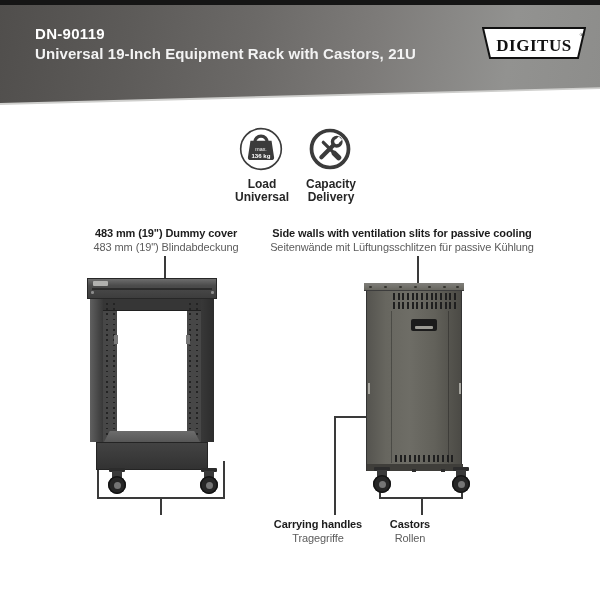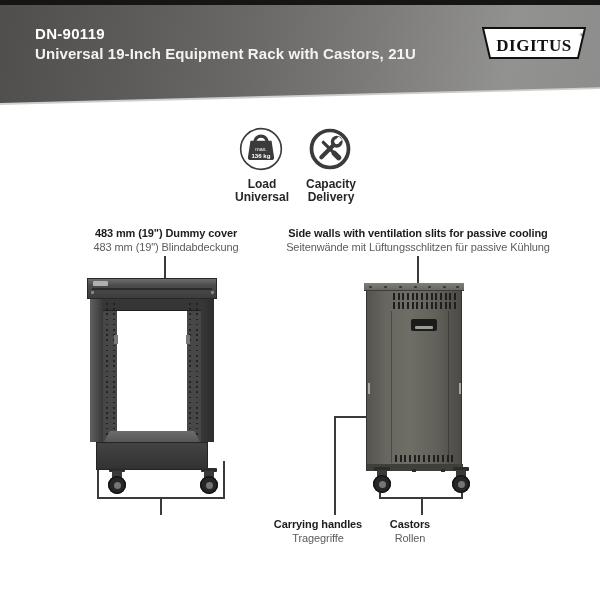--- a/index.html
+++ b/index.html
@@ -81,21 +81,21 @@
   </svg>
   <div class="feat-label" style="left:331px;top:178px">
     <div>Capacity</div>
     <div>Delivery</div>
   </div>
 
   <div class="ann" style="left:166px;top:227px">
     <div class="b">483 mm (19") Dummy cover</div>
     <div class="g">483 mm (19") Blindabdeckung</div>
   </div>
-  <div class="ann" style="left:418px;top:227px">
+  <div class="ann" style="left:402px;top:227px">
     <div class="b">Side walls with ventilation slits for passive cooling</div>
     <div class="g">Seitenwände mit Lüftungsschlitzen für passive Kühlung</div>
   </div>
   <div class="ann" style="left:318px;top:518px">
     <div class="b">Carrying handles</div>
     <div class="g">Tragegriffe</div>
   </div>
   <div class="ann" style="left:410px;top:518px">
     <div class="b">Castors</div>
     <div class="g">Rollen</div>

